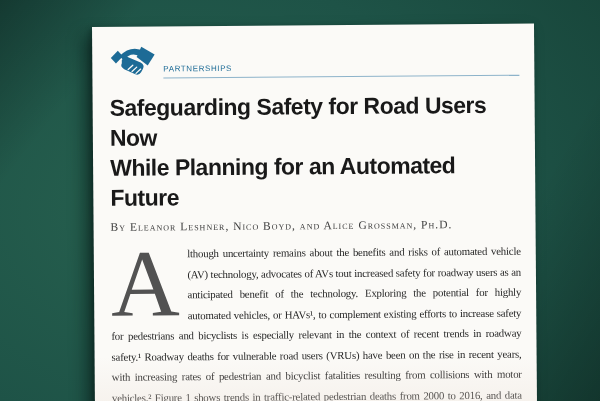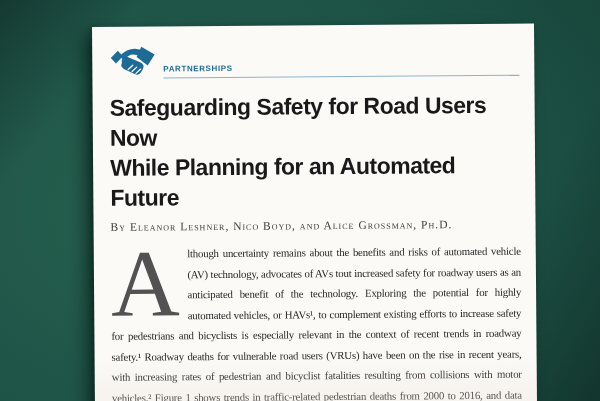--- a/index.html
+++ b/index.html
@@ -47,21 +47,21 @@
   }
   .rule-wrap {
     flex: 1;
     border-bottom: 1.5px solid #8db3ca;
     padding-bottom: 3px;
     line-height: 1;
     margin-bottom: 4px;
   }
   .section-label {
     font-family: "Liberation Sans", sans-serif;
-    font-weight: 700;
+    font-weight: 400;
     font-size: 8px;
     letter-spacing: 0.6px;
     color: #1d6b96;
   }
   .article-title {
     margin: 10px 0 0 0;
     font-family: "Liberation Sans", sans-serif;
     font-weight: 700;
     font-size: 23px;
     line-height: 30px;

